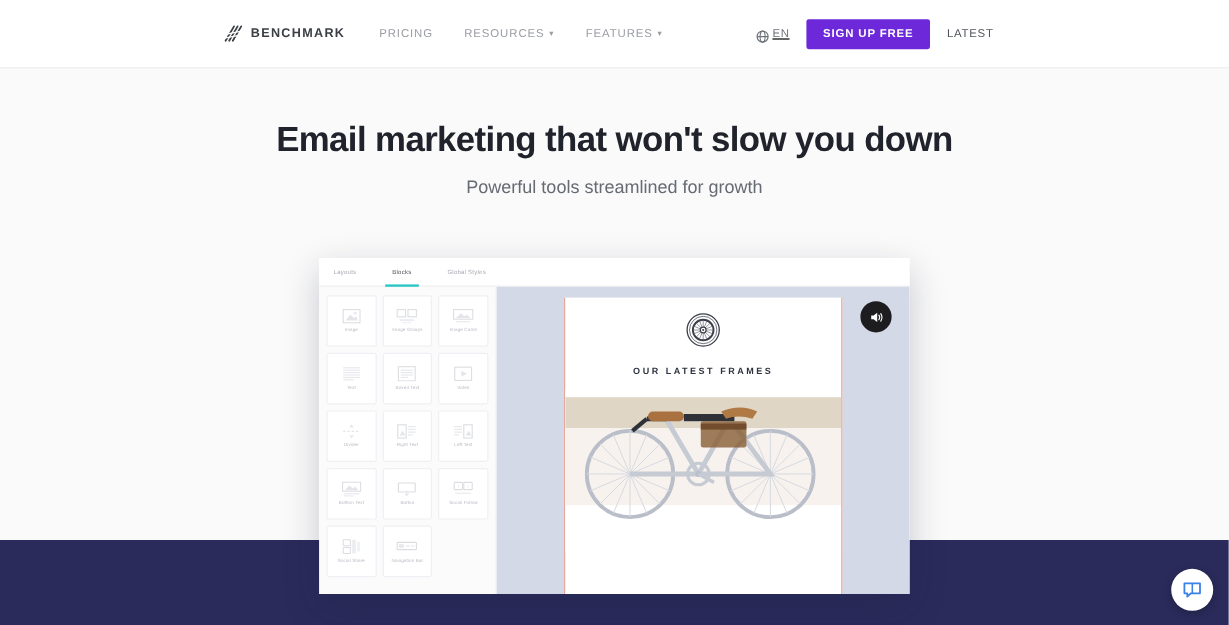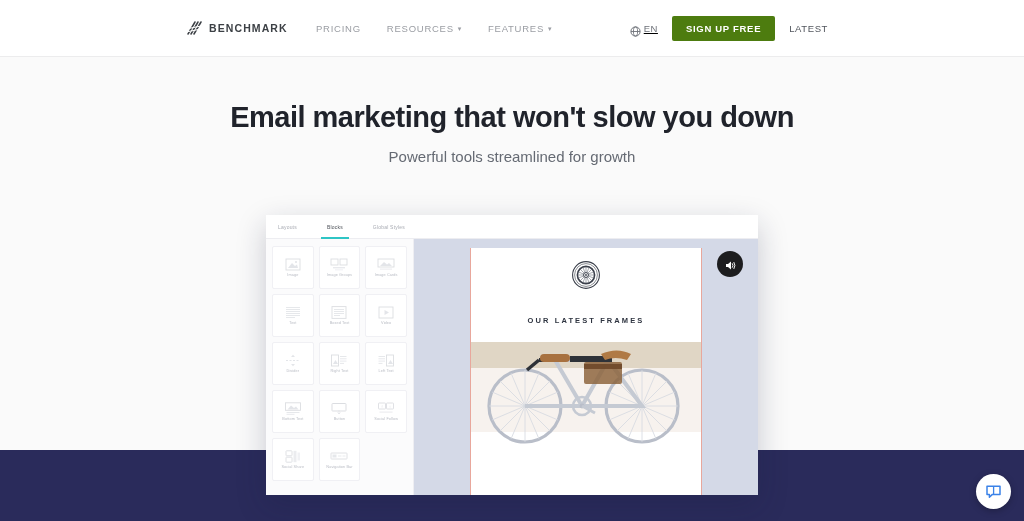--- a/index.html
+++ b/index.html
@@ -32,21 +32,21 @@
   }
   .caret { font-size: 7px; color: #9a9da3; line-height: 1; }
 
   .header-right {
     position: absolute; right: 196px; display: flex; align-items: center; gap: 14px;
   }
   .lang { display: flex; align-items: center; gap: 3px; cursor: pointer; text-decoration: underline; }
   .globe { width: 11px; height: 11px; display: block; }
   .lang-label { font-size: 9.5px; letter-spacing: 0.5px; color: #6d7178; }
   .signup-btn {
-    background: #4d7c0f; color: #ffffff;
+    background: #6d28d9; color: #ffffff;
     font-size: 9.5px; font-weight: bold; letter-spacing: 0.7px;
     padding: 7px 14px; border: none; border-radius: 2px; cursor: pointer;
     font-family: "Liberation Sans", sans-serif;
   }
   .login-link { font-size: 9.5px; letter-spacing: 0.6px; color: #51555c; cursor: pointer; }
 
   
   .hero { position: absolute; top: 57px; left: 0; width: 1024px; text-align: center; }
   .hero-title {
     margin-top: 44px;
@@ -117,21 +117,21 @@
     min-width: 0;
   }
   .email {
     width: 232px; background: #ffffff;
     border-left: 1px solid #e8a79c; border-right: 1px solid #e8a79c;
     position: relative; overflow: hidden;
   }
   .email-head { padding: 12px 0 0; text-align: center; }
   .badge-logo { width: 30px; height: 30px; display: inline-block; }
   .email-title {
-    margin-top: 22px; font-size: 7.5px; font-weight: bold;
+    margin-top: 10px; font-size: 7.5px; font-weight: bold;
     letter-spacing: 2.1px; color: #2e3440;
   }
   .email-hero {
     margin-top: 11px; position: relative; height: 135px;
     background: #ffffff; overflow: hidden;
   }
   .band-beige {
     position: absolute; left: 0; right: 0; top: 6px; height: 26px;
     background: #e0d6c5;
   }

